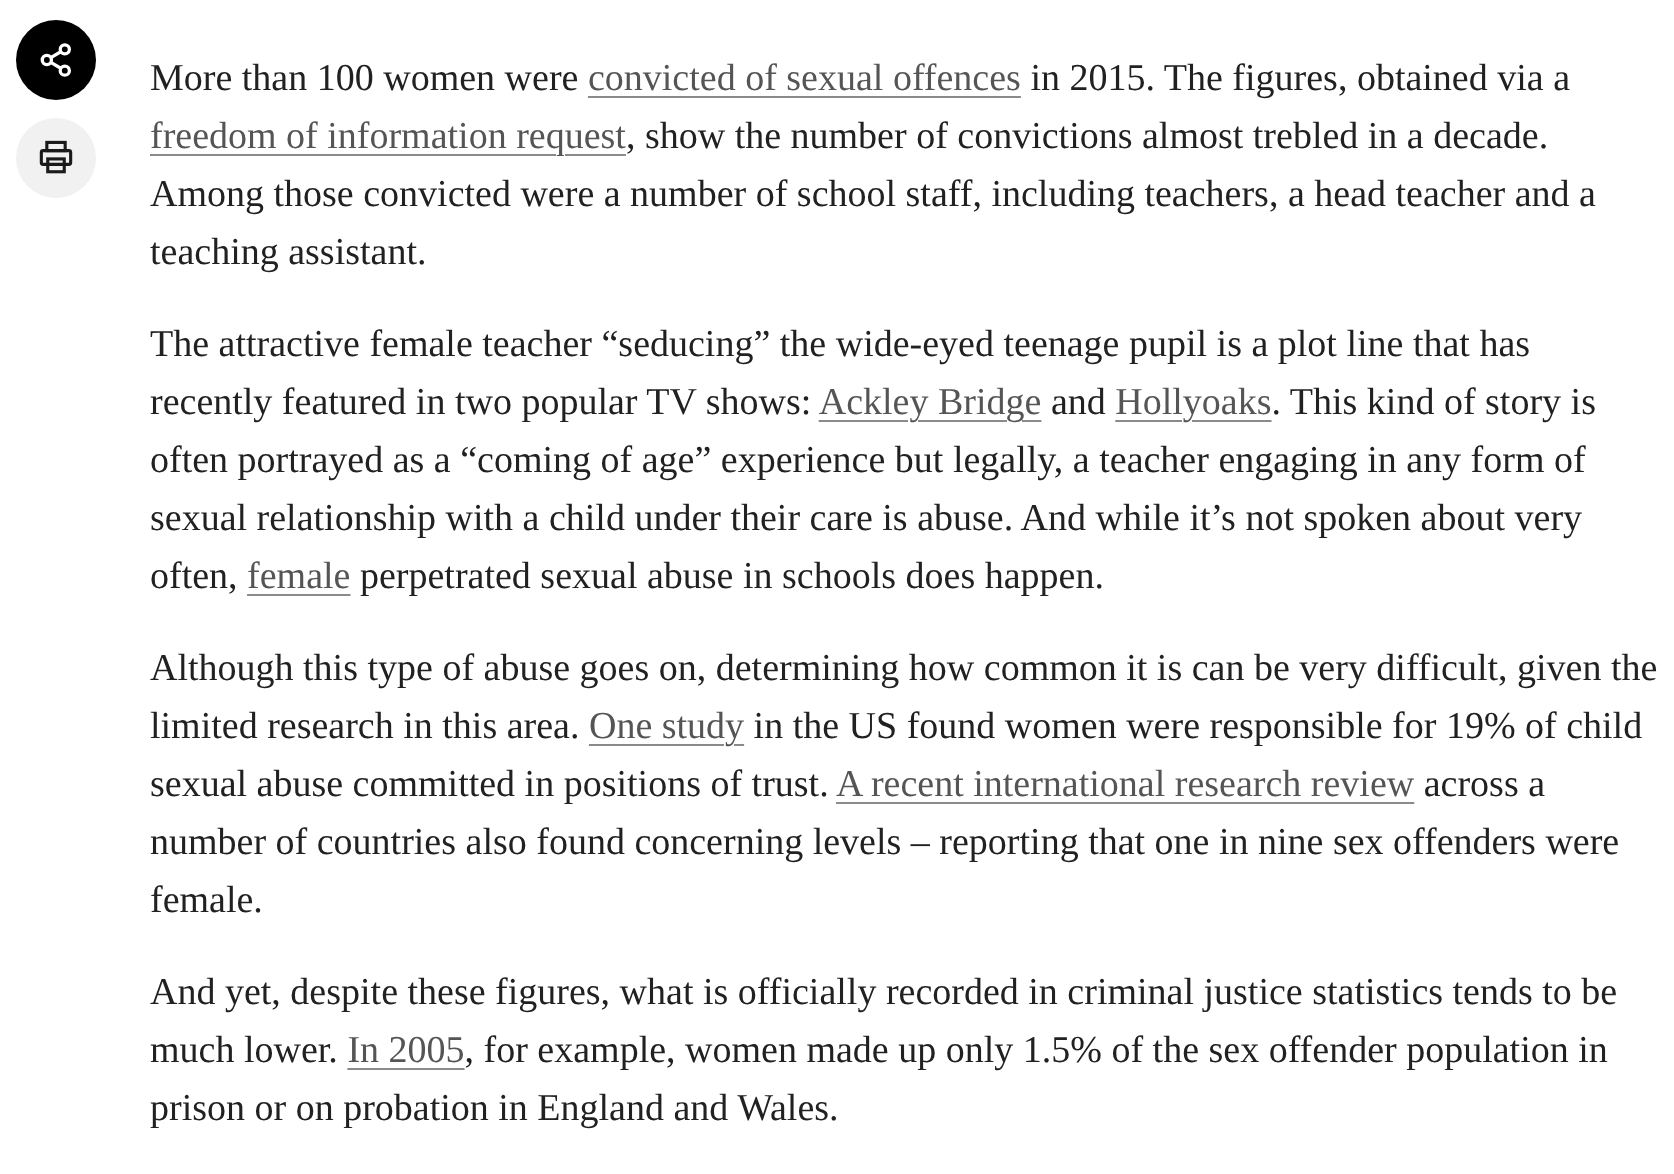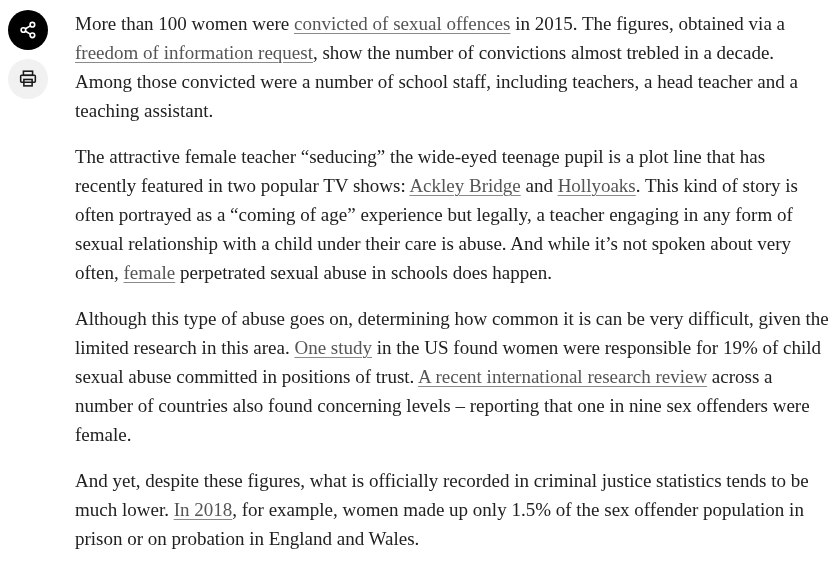--- a/index.html
+++ b/index.html
@@ -40,21 +40,21 @@
   .article {
     position: absolute;
     left: 75px;
     top: 9px;
     width: 755px;
     color: #212121;
     font-size: 19px;
     line-height: 29px;
   }
   .article p {
-    margin: 0 0 17px 0;
+    margin: 16px 0 17px 0;
   }
   .article a {
     color: #555555;
     text-decoration: underline;
     text-decoration-color: #8a8a8a;
     text-decoration-thickness: 1px;
     text-underline-offset: 3px;
     cursor: pointer;
   }
 </style>
@@ -83,16 +83,16 @@
           <rect x="7.5" y="12.5" width="9" height="7"></rect>
         </svg>
       </span>
     </button>
   </div>
 
   <div class="article" id="article-body">
       <p><span>More than 100 women were </span><a>convicted of sexual offences</a><span> in 2015. The figures, obtained via a </span><a>freedom of information request</a><span>, show the number of convictions almost trebled in a decade. Among those convicted were a number of school staff, including teachers, a head teacher and a teaching assistant.</span></p>
       <p><span>The attractive female teacher “seducing” the wide-eyed teenage pupil is a plot line that has recently featured in two popular TV shows: </span><a>Ackley Bridge</a><span> and </span><a>Hollyoaks</a><span>. This kind of story is often portrayed as a “coming of age” experience but legally, a teacher engaging in any form of sexual relationship with a child under their care is abuse. And while it’s not spoken about very often, </span><a>female</a><span> perpetrated sexual abuse in schools does happen.</span></p>
       <p><span>Although this type of abuse goes on, determining how common it is can be very difficult, given the limited research in this area. </span><a>One study</a><span> in the US found women were responsible for 19% of child sexual abuse committed in positions of trust. </span><a>A recent international research review</a><span> across a number of countries also found concerning levels – reporting that one in nine sex offenders were female.</span></p>
-      <p><span>And yet, despite these figures, what is officially recorded in criminal justice statistics tends to be much lower. </span><a>In 2018</a><span>, for example, women made up only 1.5% of the sex offender population in prison or on probation in England and Wales.</span></p>
+      <p><span>And yet, despite these figures, what is officially recorded in criminal justice statistics tends to be much lower. </span><a>In 2005</a><span>, for example, women made up only 1.5% of the sex offender population in prison or on probation in England and Wales.</span></p>
     </div>
 
 </div>
 
 </body></html>

